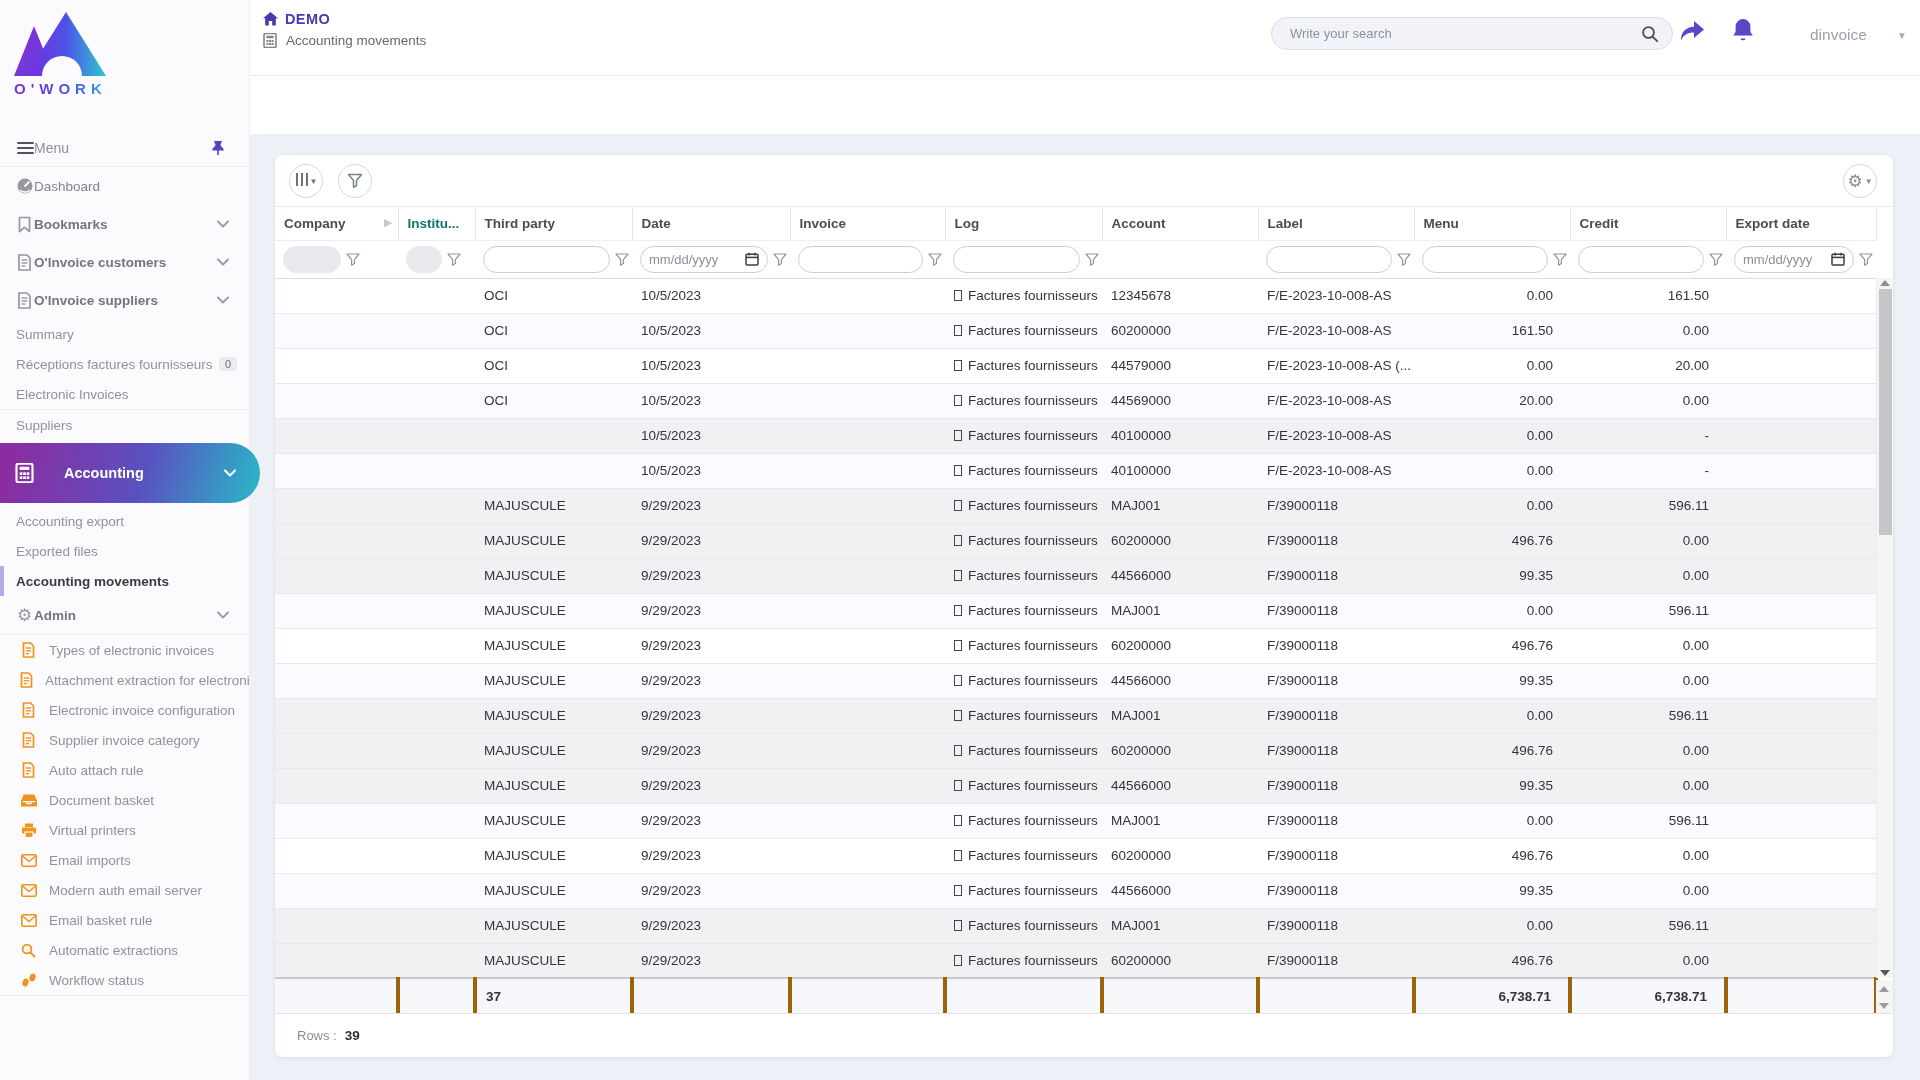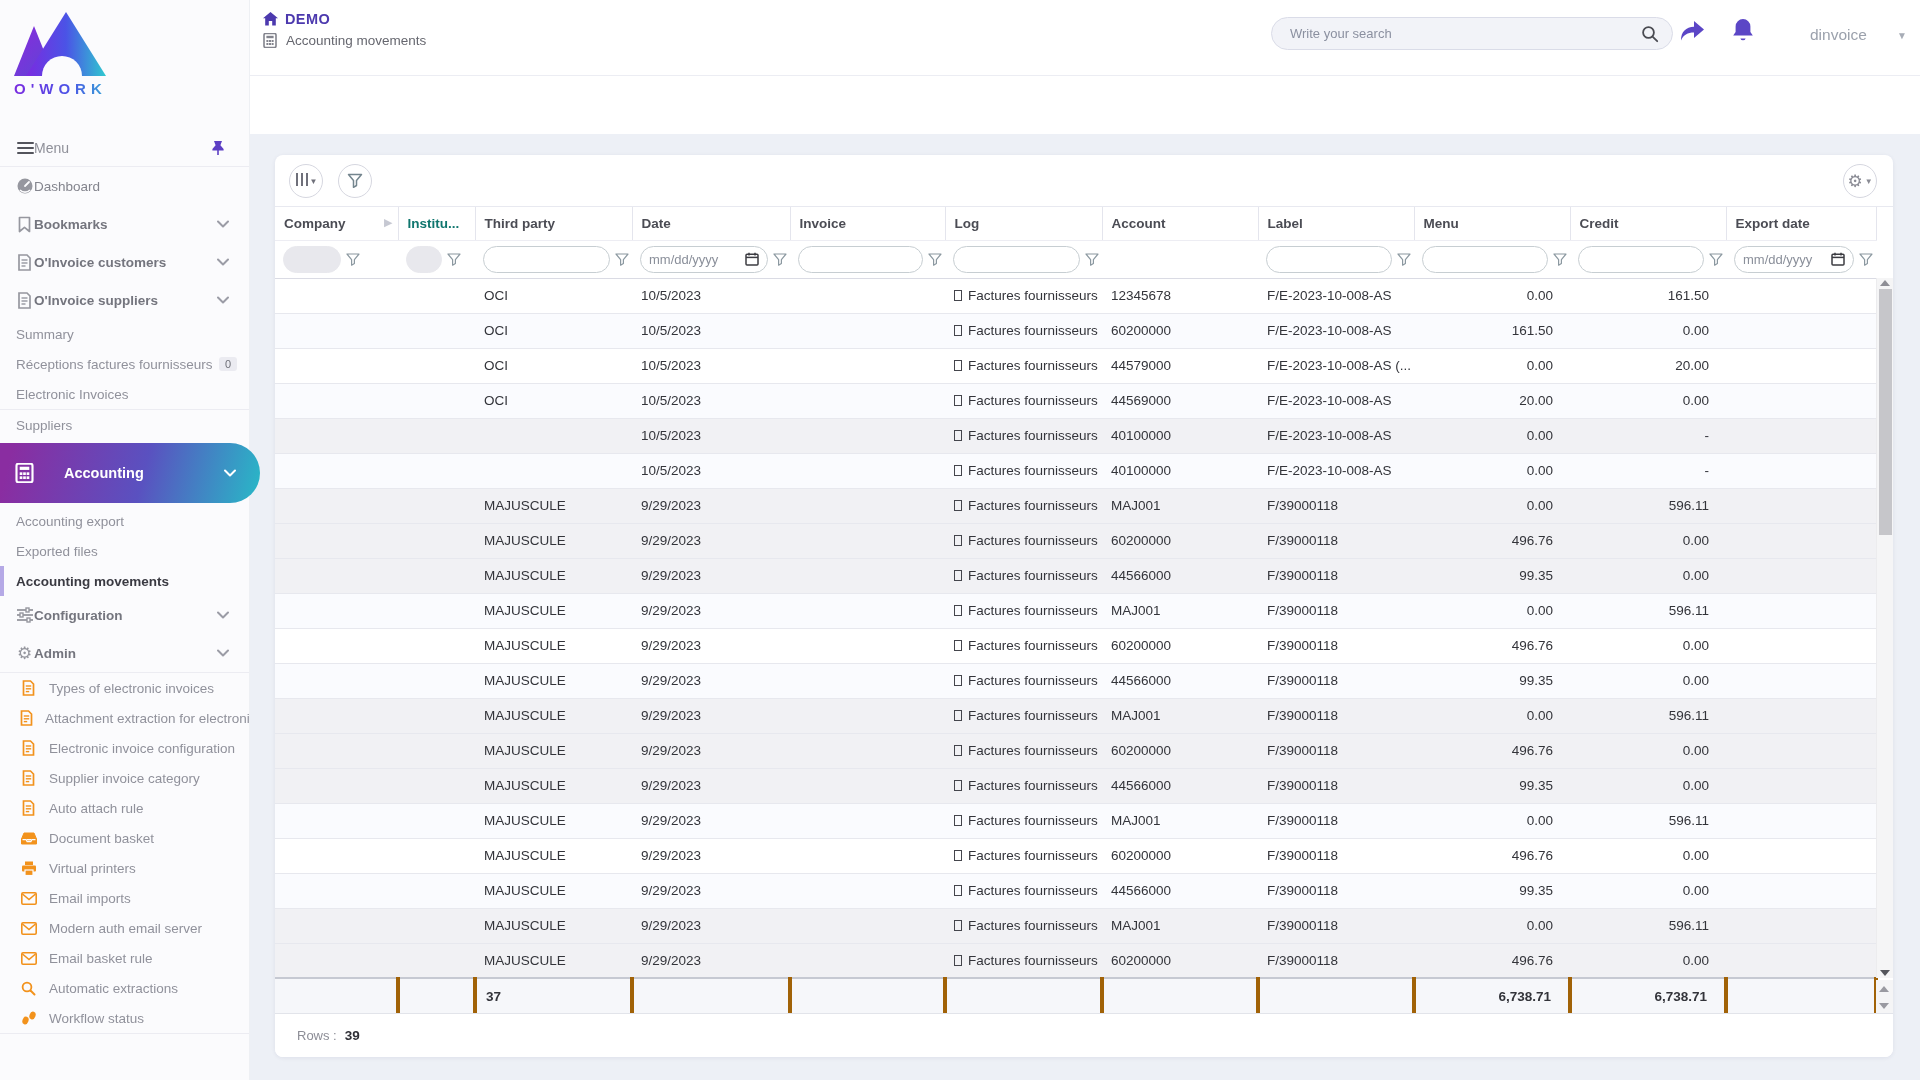--- a/index.html
+++ b/index.html
@@ -251,38 +251,20 @@
         <span>Accounting export</span>
       </div>
       <div class="item-sub">
         <span>Exported files</span>
       </div>
       <div class="item-sub active">
         <span>Accounting movements</span>
       </div>
       <div class="item-top bold">
         <span class="ic" style="width:19px;">
-          <svg width="18" height="16" viewBox="0 0 18 16">
-            <line x1="1" y1="3" x2="17" y2="3" stroke="#96979f" stroke-width="1.8"></line>
-            <line x1="1" y1="8" x2="17" y2="8" stroke="#96979f" stroke-width="1.8"></line>
-            <line x1="1" y1="13" x2="17" y2="13" stroke="#96979f" stroke-width="1.8"></line>
-            <rect x="10" y="1" width="3" height="4" fill="#fbfbfd" stroke="#96979f" stroke-width="1.4"></rect>
-            <rect x="4" y="6" width="3" height="4" fill="#fbfbfd" stroke="#96979f" stroke-width="1.4"></rect>
-            <rect x="11" y="11" width="3" height="4" fill="#fbfbfd" stroke="#96979f" stroke-width="1.4"></rect>
-          </svg>
-        </span>
-        <span class="lbl">Configuration</span>
-        <span class="chev">
-          <svg width="12" height="8" viewBox="0 0 12 8">
-            <polyline points="1,1.5 6,6.5 11,1.5" fill="none" stroke="currentColor" stroke-width="2" stroke-linecap="round" stroke-linejoin="round"></polyline>
-          </svg>
-        </span>
-      </div>
-      <div class="item-top bold">
-        <span class="ic" style="width:19px;">
           <span style="font-size:17px;color:#96979f;line-height:1;">⚙</span>
         </span>
         <span class="lbl">Admin</span>
         <span class="chev">
           <svg width="12" height="8" viewBox="0 0 12 8">
             <polyline points="1,1.5 6,6.5 11,1.5" fill="none" stroke="currentColor" stroke-width="2" stroke-linecap="round" stroke-linejoin="round"></polyline>
           </svg>
         </span>
       </div>
       <div class="side-divider"></div>

